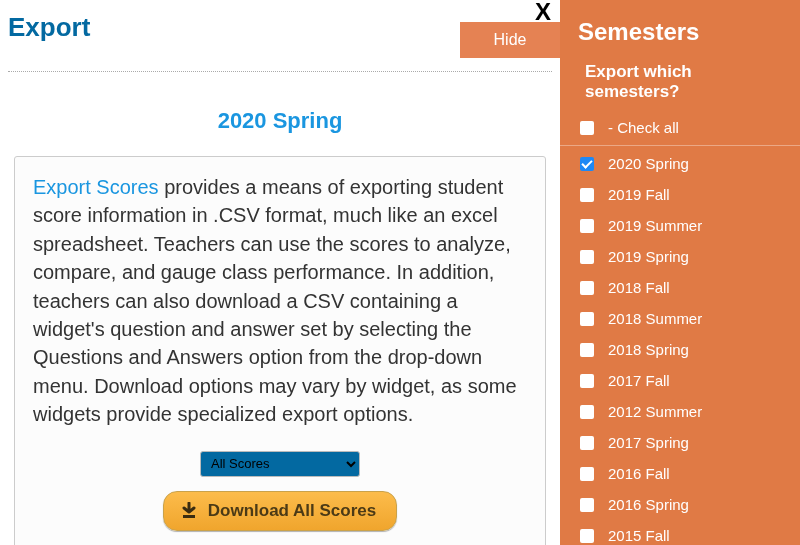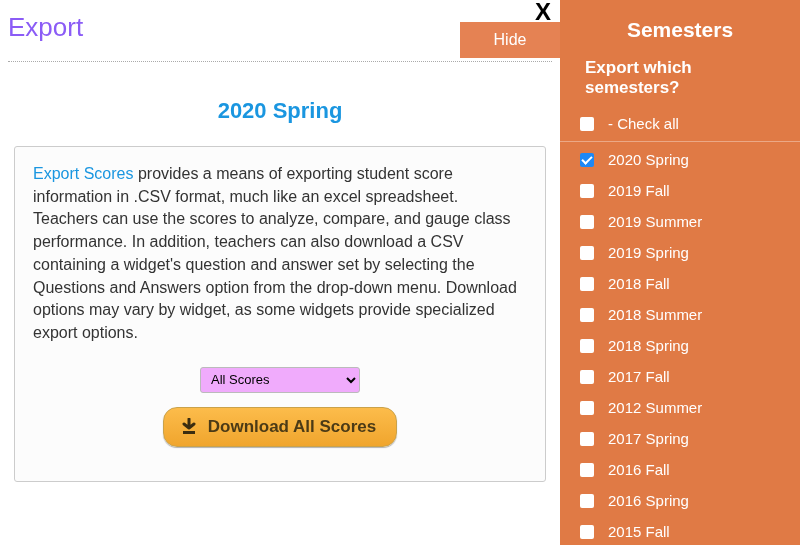--- a/index.html
+++ b/index.html
@@ -40,23 +40,23 @@
     background: #e58253;
     color: #fff;
     display: flex;
     align-items: center;
     justify-content: center;
     font-size: 16px;
     cursor: pointer;
   }
   h1.title {
     font-size: 26px;
-    font-weight: 400;
-    color: #8b5cf6;
-    margin-bottom: 18px;
+    font-weight: 700;
+    color: #0369a1;
+    margin-bottom: 28px;
   }
   .divider {
     border: none;
     border-top: 1px dotted #aaa;
     margin-bottom: 36px;
   }
   .semester-heading {
     text-align: center;
     color: #1a96e0;
     font-weight: 700;
@@ -64,39 +64,39 @@
     margin-bottom: 22px;
   }
   .panel {
     border: 1px solid #ccc;
     border-radius: 3px;
     background: #fcfcfc;
     padding: 16px 18px 14px 18px;
     margin: 0 6px;
   }
   .desc {
-    font-size: 16px;
+    font-size: 20px;
     line-height: 1.42;
     color: #333;
   }
   .desc .link {
     color: #1a96e0;
     text-decoration: none;
     cursor: pointer;
   }
   .select-row {
     display: flex;
     justify-content: center;
     margin: 22px 0 14px 0;
   }
   select.scores-select {
     width: 160px;
     height: 26px;
     font-size: 13px;
-    background: #f0abfc;
+    background: #0369a1;
     border: 1px solid #bbb;
     border-radius: 3px;
     padding: 2px 6px;
   }
   .download-row {
     display: flex;
     justify-content: center;
     margin-bottom: 20px;
   }
   .download-btn {
@@ -135,24 +135,23 @@
     right: 0;
     top: 0;
     width: 240px;
     height: 545px;
     background: #e07a45;
     color: #fff;
     padding: 18px 0 0 0;
     overflow: hidden;
   }
   .sidebar h2 {
-    font-size: 21px;
+    font-size: 24px;
     font-weight: 700;
     padding: 0 18px 16px 18px;
-    text-align: center;
   }
   .sidebar .subhead {
     font-size: 17px;
     font-weight: 700;
     padding: 0 18px 10px 25px;
   }
   .sem-item {
     display: flex;
     align-items: center;
     gap: 14px;

